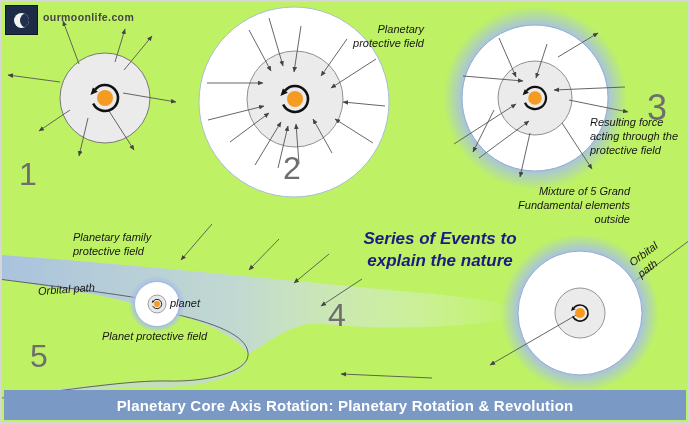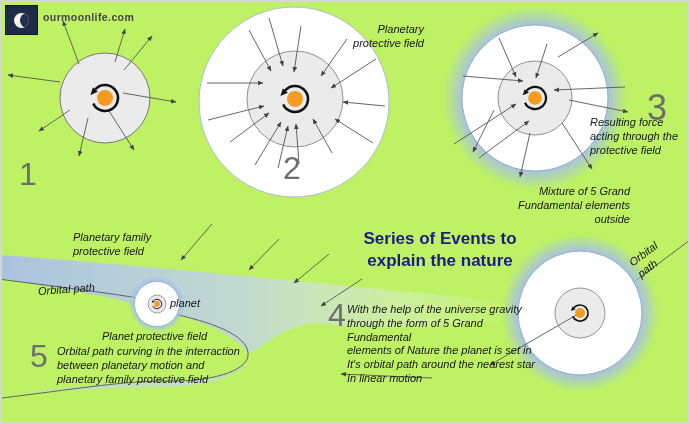--- a/index.html
+++ b/index.html
@@ -12,21 +12,21 @@
   .cap{
     position:absolute;font-style:italic;font-size:11px;line-height:1.25;
     color:#161616;white-space:pre-line;
   }
   .num{
     position:absolute;font-size:32px;line-height:1;color:#6e6e6e;
     font-style:normal;
   }
   .series{
     position:absolute;left:333px;top:226px;width:210px;text-align:center;
-    font-weight:600;font-size:17px;line-height:1.3;
+    font-style:italic;font-weight:600;font-size:17px;line-height:1.3;
     color:#1b1b82;white-space:pre-line;
   }
   .logo-box{
     position:absolute;left:3px;top:3px;width:33px;height:30px;
     background:#1d2b47;border:1px solid #0e1628;box-sizing:border-box;
   }
   .moon{
     position:absolute;left:8px;top:7px;width:15px;height:15px;border-radius:50%;
     background:#f5f5f0;overflow:hidden;
   }
@@ -183,38 +183,33 @@
 
   <div class="num" style="left:17px;top:156px;">1</div>
   <div class="num" style="left:281px;top:150px;">2</div>
   <div class="num" style="left:645px;top:88px;font-size:36px;">3</div>
   <div class="num" style="left:326px;top:297px;">4</div>
   <div class="num" style="left:28px;top:338px;">5</div>
 
   <div class="cap" style="left:588px;top:114px;width:92px;">Resulting force
 acting through the
 protective field</div>
-  <div class="cap" style="left:345px;top:301px;width:200px;">With the help of the universe gravity
-through the form of 5 Grand Fundamental
-elements of Nature the planet is set in
-It's orbital path around the nearest star
-In linear motion</div>
-  <div class="cap" style="left:55px;top:343px;width:210px;">Orbital path curving in the interraction
-between planetary motion and
-planetary family protective field</div>
 
   <div class="cap" style="left:330px;top:21px;width:92px;text-align:right;">Planetary
 protective field</div>
   <div class="cap" style="left:503px;top:183px;width:125px;text-align:right;">Mixture of 5 Grand
 Fundamental elements
 outside</div>
   <div class="cap" style="left:27px;top:229px;width:115px;margin-left:44px;">Planetary family
 protective field</div>
   <div class="cap" style="left:36px;top:281px;transform:rotate(-4deg);">Orbital path</div>
   <div class="cap" style="left:168px;top:295px;">planet</div>
   <div class="cap" style="left:100px;top:328px;">Planet protective field</div>
   <div class="cap" style="left:633px;top:254px;transform:rotate(-37deg);transform-origin:0 50%;">Orbital path</div>
 
   <div class="series">Series of Events to
 explain the nature</div>
 
+  <div class="banner">
+    <div class="banner-title">Planetary Core Axis Rotation: Planetary Rotation &amp; Revolution</div>
+  </div>
 
 </div>
 
 </body></html>

